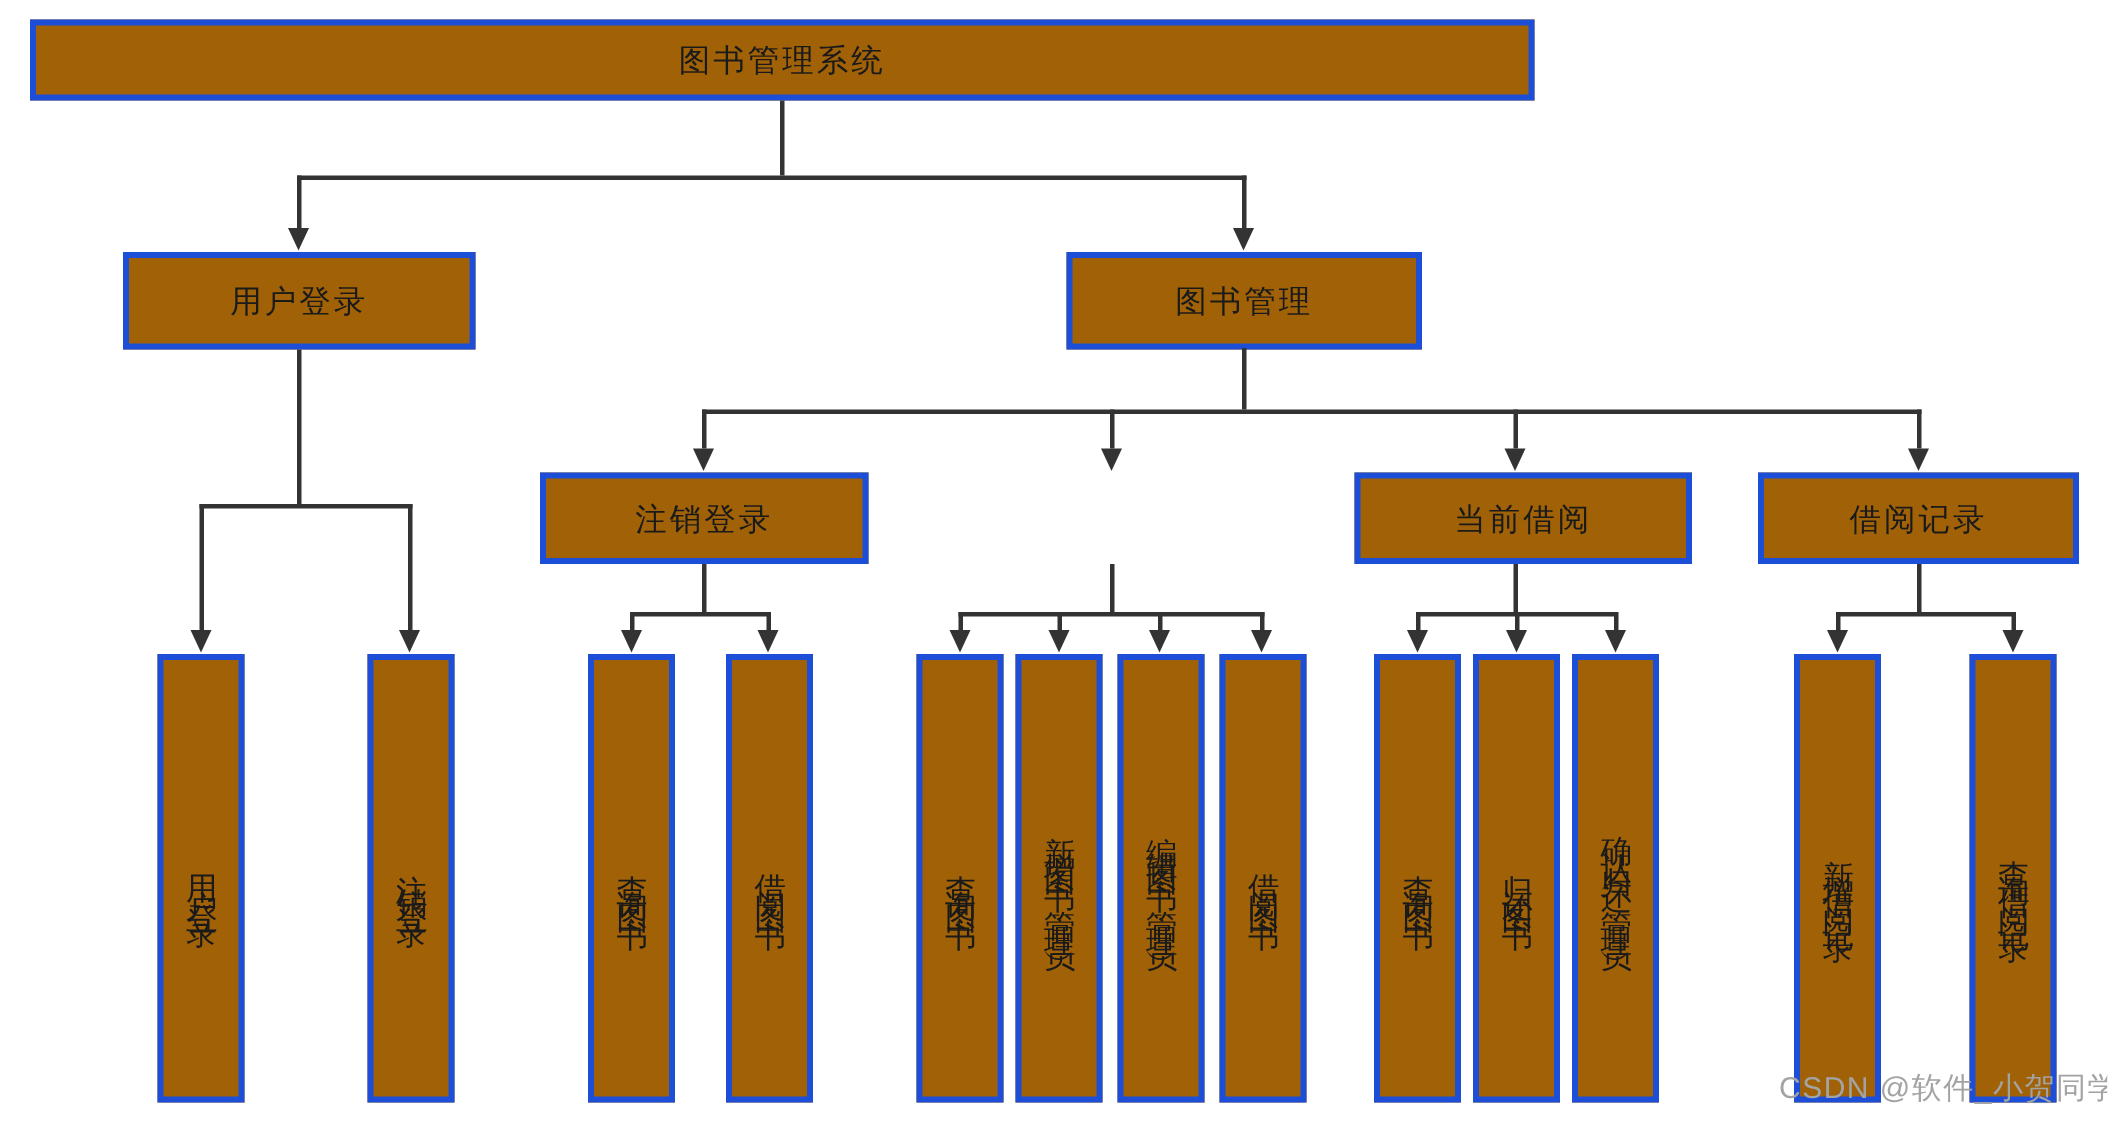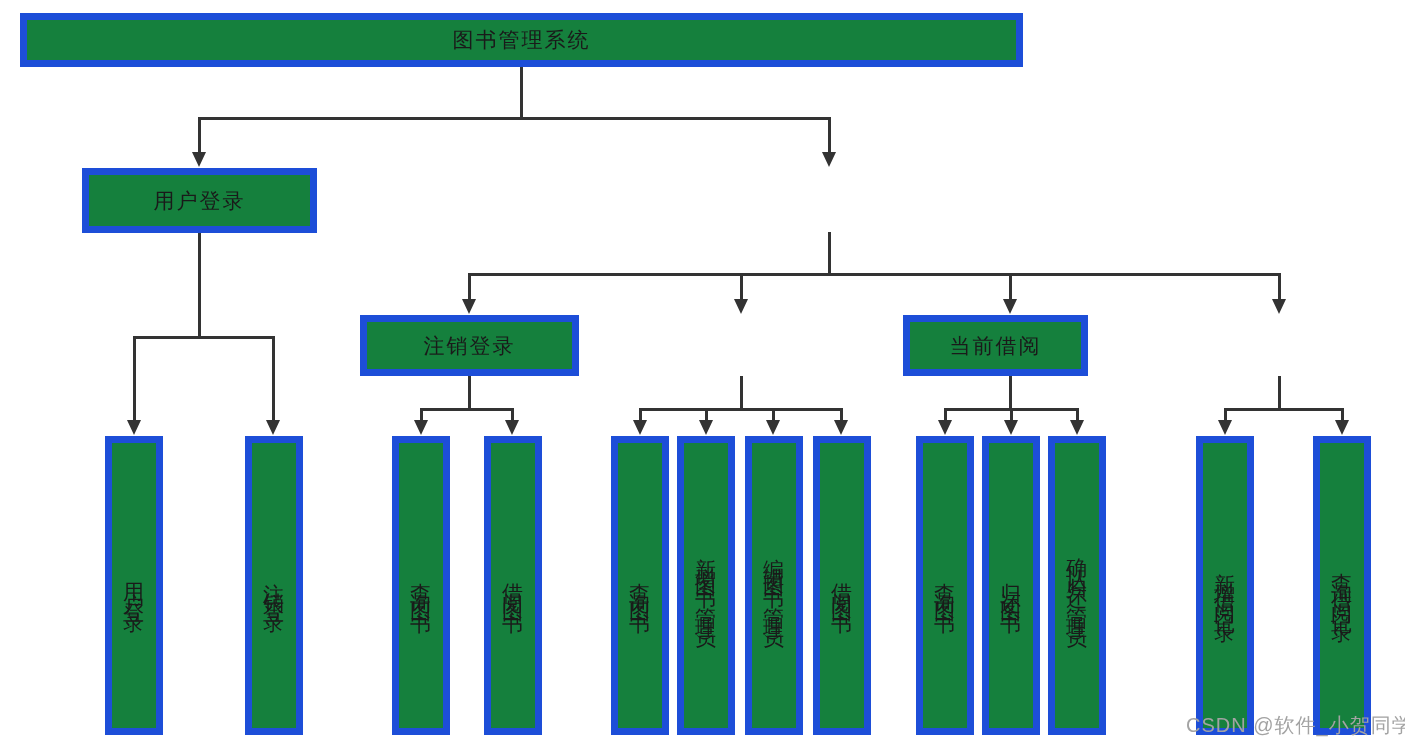--- a/index.html
+++ b/index.html
@@ -7,22 +7,22 @@
     position: relative;
     width: 1405px;
     height: 747px;
     background: #ffffff;
     font-family: "Liberation Sans", sans-serif;
     overflow: hidden;
   }
   .box {
     position: absolute;
     box-sizing: border-box;
-    border: 7px solid #1d4ed8;
-    background: #15803d;
+    border: 4px solid #1d4ed8;
+    background: #a16207;
     display: flex;
     align-items: center;
     justify-content: center;
     color: #1a1a1a;
   }
   .box.h { font-size: 21px; letter-spacing: 2px; white-space: nowrap; }
   .box.v { width: 58px; top: 436px; height: 299px; }
   .box.v .vtext {
     writing-mode: vertical-rl;
     text-orientation: mixed;
@@ -56,23 +56,25 @@
   }
 </style>
 </head>
 <body>
 
 <div class="canvas">
 
   <div class="box h" style="left:20px; top:13px; width:1003px; height:54px;">图书管理系统</div>
 
   <div class="box h" style="left:82px; top:168px; width:235px; height:65px;">用户登录</div>
+  <div class="box h" style="left:711px; top:168px; width:237px; height:65px;">图书管理</div>
 
   <div class="box h" style="left:360px; top:315px; width:219px; height:61px;">注销登录</div>
-  <div class="box h" style="left:903px; top:315px; width:185px; height:61px;">当前借阅</div>
+  <div class="box h" style="left:903px; top:315px; width:225px; height:61px;">当前借阅</div>
+  <div class="box h" style="left:1172px; top:315px; width:214px; height:61px;">借阅记录</div>
 
   <div class="box v" style="left:105px;">
     <span class="vtext">用户登录</span>
   </div>
   <div class="box v" style="left:245px;">
     <span class="vtext">注销登录</span>
   </div>
   <div class="box v" style="left:392px;">
     <span class="vtext">查询图书</span>
   </div>

